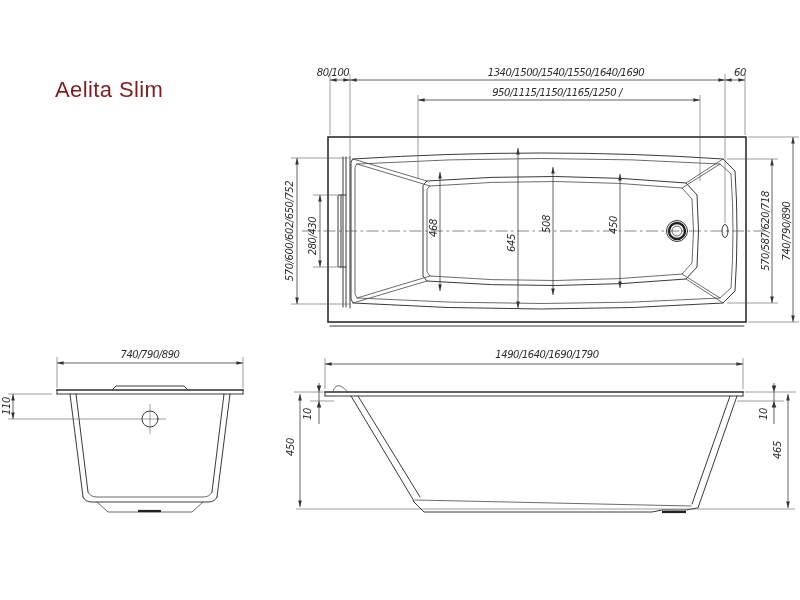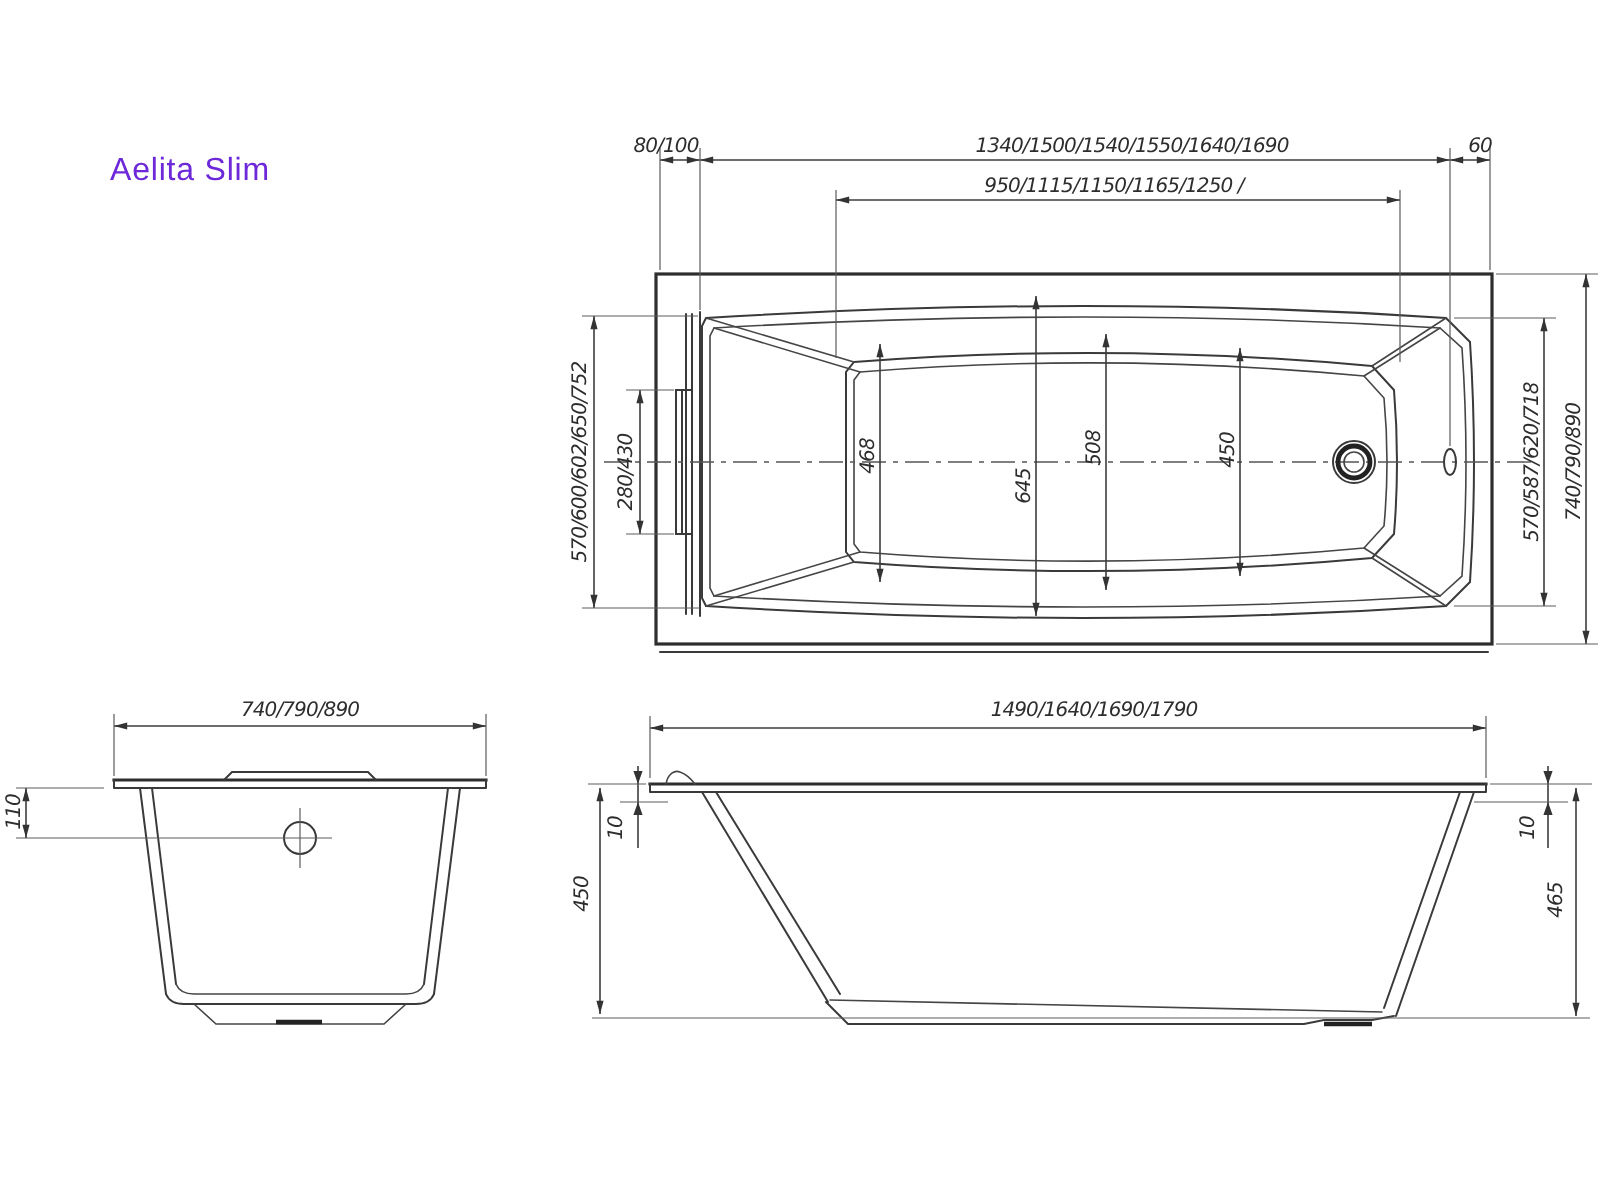--- a/index.html
+++ b/index.html
@@ -1,19 +1,19 @@
 <!DOCTYPE html>
 <html><head>
 <meta charset="utf-8">
 <style>
   html,body{margin:0;padding:0;background:#fff;}
   .canvas{position:relative;width:800px;height:600px;background:#ffffff;overflow:hidden;
           font-family:"DejaVu Sans",sans-serif;}
   .title{position:absolute;left:55px;top:77px;font-family:"Liberation Sans","DejaVu Sans",sans-serif;
-         font-size:16px;font-weight:500;color:#6d28d9;letter-spacing:.4px;}
+         font-size:22px;font-weight:500;color:#7f1d1d;letter-spacing:.4px;}
   svg{position:absolute;left:0;top:0;}
   .m  {stroke:#2e2e2e;stroke-width:1.6;fill:none;stroke-linecap:square;}
   .t  {stroke:#3a3a3a;stroke-width:1;fill:none;stroke-linecap:round;}
   .t2 {stroke:#454545;stroke-width:.8;fill:none;stroke-linecap:round;}
   .dl {stroke:#3d3d3d;stroke-width:.8;fill:none;marker-start:url(#arw);marker-end:url(#arw);}
   .dv {stroke:#3d3d3d;stroke-width:.8;fill:none;}
   .ex {stroke:#5c5c5c;stroke-width:.6;fill:none;}
   .cl {stroke:#555;stroke-width:.7;fill:none;stroke-dasharray:12 3.5 2.5 3.5;}
   .bm {stroke:#222;stroke-width:2.2;fill:none;}
   .ar {fill:#333;stroke:none;}

